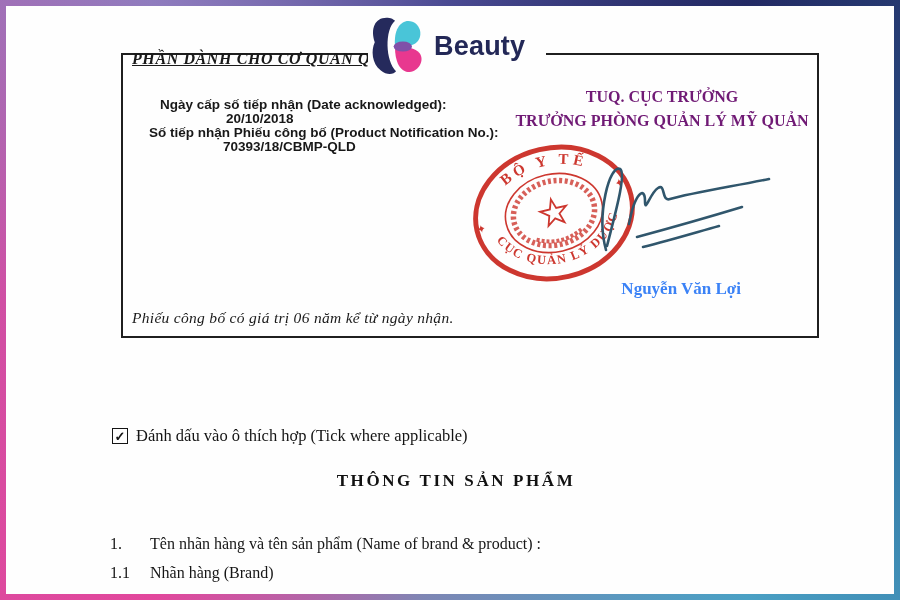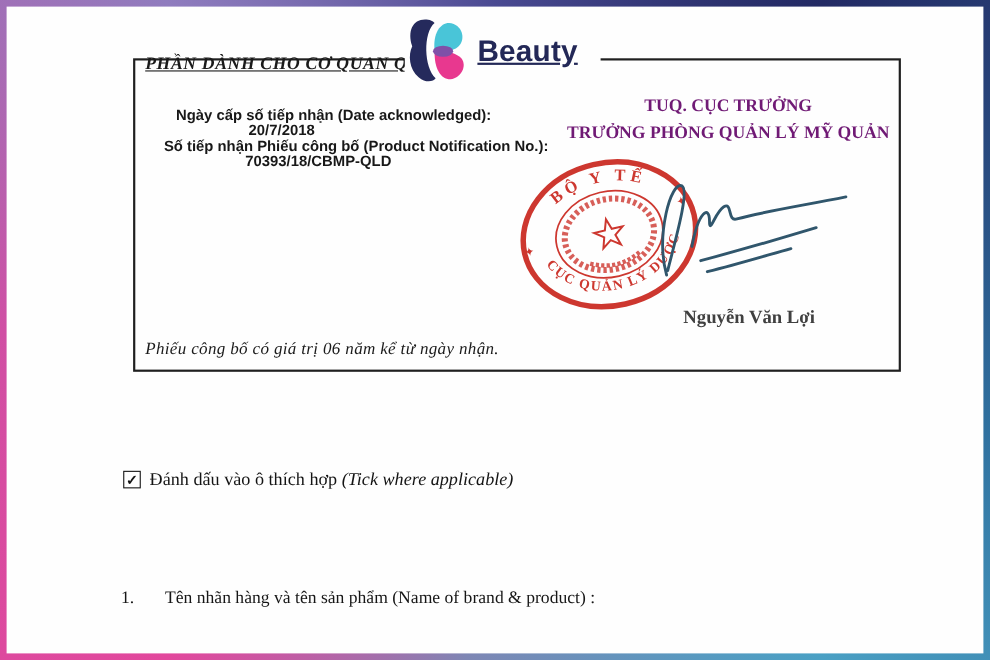--- a/index.html
+++ b/index.html
@@ -16,38 +16,38 @@
   .corner-header{position:absolute;left:126px;top:44px;font:italic bold 16px "Liberation Serif",serif;
     letter-spacing:.6px;color:#1a1a1a;text-decoration:underline;white-space:nowrap;}
   .authority{position:absolute;left:500px;top:79px;width:312px;text-align:center;
     font:bold 16px "Liberation Serif",serif;line-height:24px;color:#701a75;}
   .ack-block{position:absolute;left:127px;top:88px;
     font:600 13.5px "Liberation Sans",sans-serif;color:#181818;line-height:14px;}
   .ack-line{position:absolute;white-space:nowrap;padding-left:16px;}
 
   .stamp{position:absolute;left:462px;top:134px;width:172px;height:146px;}
   .signature{position:absolute;left:573px;top:144px;width:212px;height:112px;}
-  .signer{position:absolute;left:585px;top:273px;width:180px;text-align:center;
-    font:bold 17px "Liberation Serif",serif;color:#404040;}
+  .signer{position:absolute;left:555px;top:273px;width:180px;text-align:right;
+    font:bold 17px "Liberation Serif",serif;color:#3b82f6;}
   .validity{position:absolute;left:126px;top:303px;font:italic 15.5px "Liberation Serif",serif;
     color:#1a1a1a;letter-spacing:.3px;white-space:nowrap;}
 
   
   .logo{position:absolute;left:362px;top:2px;width:178px;height:76px;background:#fefefe;
     display:flex;align-items:center;gap:8px;z-index:5;}
   .logo-text{font-family:"Liberation Sans",sans-serif;font-weight:800;font-size:27px;
-    line-height:27px;color:#232857;letter-spacing:.2px;text-decoration:underline;}
+    line-height:27px;color:#232857;letter-spacing:.2px;}
 
   .doc-title{position:absolute;left:100px;top:343px;width:700px;text-align:center;
     font:bold 17.5px "Liberation Serif",serif;line-height:22px;letter-spacing:.6px;color:#111;}
   .tick-row{position:absolute;left:106px;top:420px;font:16.5px "Liberation Serif",serif;
     color:#141414;white-space:nowrap;display:flex;align-items:center;gap:8px;}
   .checkbox{display:inline-flex;align-items:center;justify-content:center;width:14px;height:14px;
     border:1.6px solid #141414;font:bold 13px "Liberation Sans",sans-serif;line-height:13px;}
-  .tick-en{font-style:italic;}
+  .tick-en{}
   .section-heading{position:absolute;left:100px;top:463px;width:700px;text-align:center;
     font:bold 17px "Liberation Serif",serif;line-height:24px;letter-spacing:2.6px;color:#111;}
   .items{position:absolute;left:104px;top:529px;font:16px "Liberation Serif",serif;color:#161616;}
   .item-row{display:flex;margin-bottom:11px;}
   .item-num{width:40px;flex:none;}
   .item-label{white-space:nowrap;}
 </style>
 </head>
 <body>
 
@@ -58,21 +58,21 @@
 
     <div class="corner-header">PHẦN DÀNH CHO CƠ QUAN QUẢN</div>
 
     <div class="authority">
       <div>TUQ. CỤC TRƯỞNG</div>
       <div>TRƯỞNG PHÒNG QUẢN LÝ MỸ QUẢN</div>
     </div>
 
     <div class="ack-block">
       <div class="ack-line" style="left:11px;top:4px;">Ngày cấp số tiếp nhận (Date acknowledged):</div>
-      <div class="ack-line" style="left:77px;top:18px;">20/7/2018</div>
+      <div class="ack-line" style="left:77px;top:18px;">20/10/2018</div>
       <div class="ack-line" style="left:0;top:32px;">Số tiếp nhận Phiếu công bố (Product Notification No.):</div>
       <div class="ack-line" style="left:74px;top:46px;">70393/18/CBMP-QLD</div>
     </div>
 
     <svg class="stamp" viewBox="0 0 172 146">
       <g transform="rotate(-13 86 73)" fill="none" stroke="#c9271e" opacity="0.92">
         <ellipse cx="86" cy="73" rx="79" ry="65" stroke-width="5"></ellipse>
         <ellipse cx="86" cy="73" rx="49" ry="39" stroke-width="1.6"></ellipse>
         <ellipse cx="86" cy="73" rx="41" ry="32" stroke-width="5.5" stroke-dasharray="3 2.6" opacity="0.8"></ellipse>
         <path d="M86 59 L89.2 68.6 L99.3 68.7 L91.2 74.7 L94.2 84.3 L86 78.5 L77.8 84.3 L80.8 74.7 L72.7 68.7 L82.8 68.6 Z" stroke-width="1.8"></path>
@@ -117,23 +117,28 @@
       </div>
     </div>
 
 
     <div class="tick-row">
       <span class="checkbox">✓</span>
       <span><span>Đánh dấu vào ô thích hợp </span><span class="tick-en">(Tick where applicable)</span></span>
     </div>
 
     <div class="section-heading">
+      <div>THÔNG TIN SẢN PHẨM</div>
     </div>
 
     <div class="items">
       <div class="item-row">
         <span class="item-num">1.</span>
         <span class="item-label">Tên nhãn hàng và tên sản phẩm (Name of brand &amp; product) :</span>
       </div>
+      <div class="item-row">
+        <span class="item-num">1.1</span>
+        <span class="item-label">Nhãn hàng (Brand)</span>
+      </div>
     </div>
 
   </div>
 </div>
 
 </body></html>

